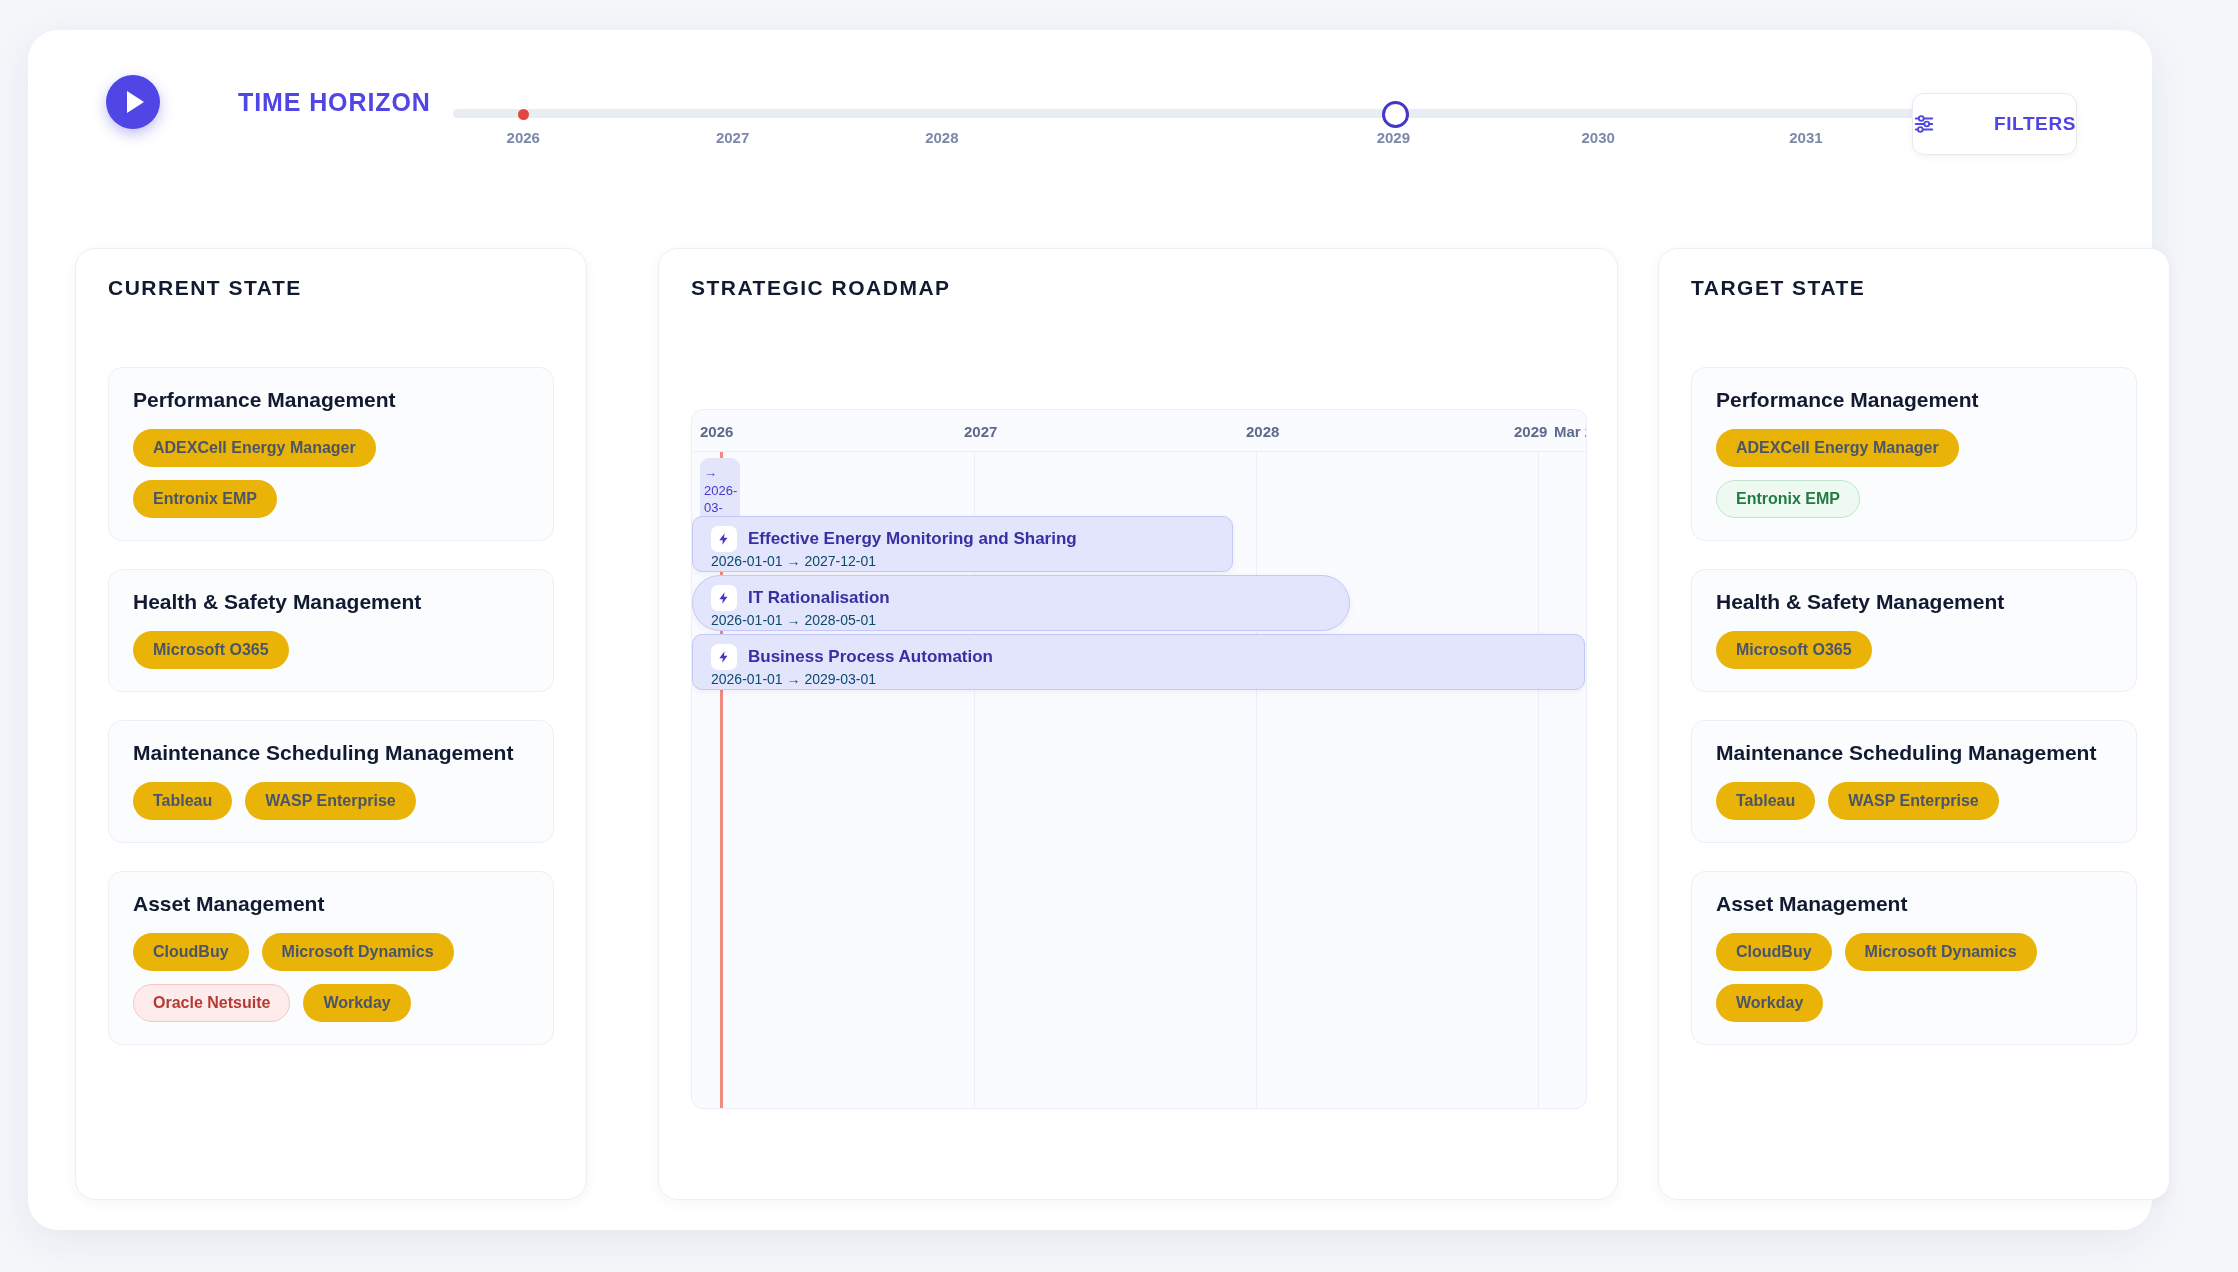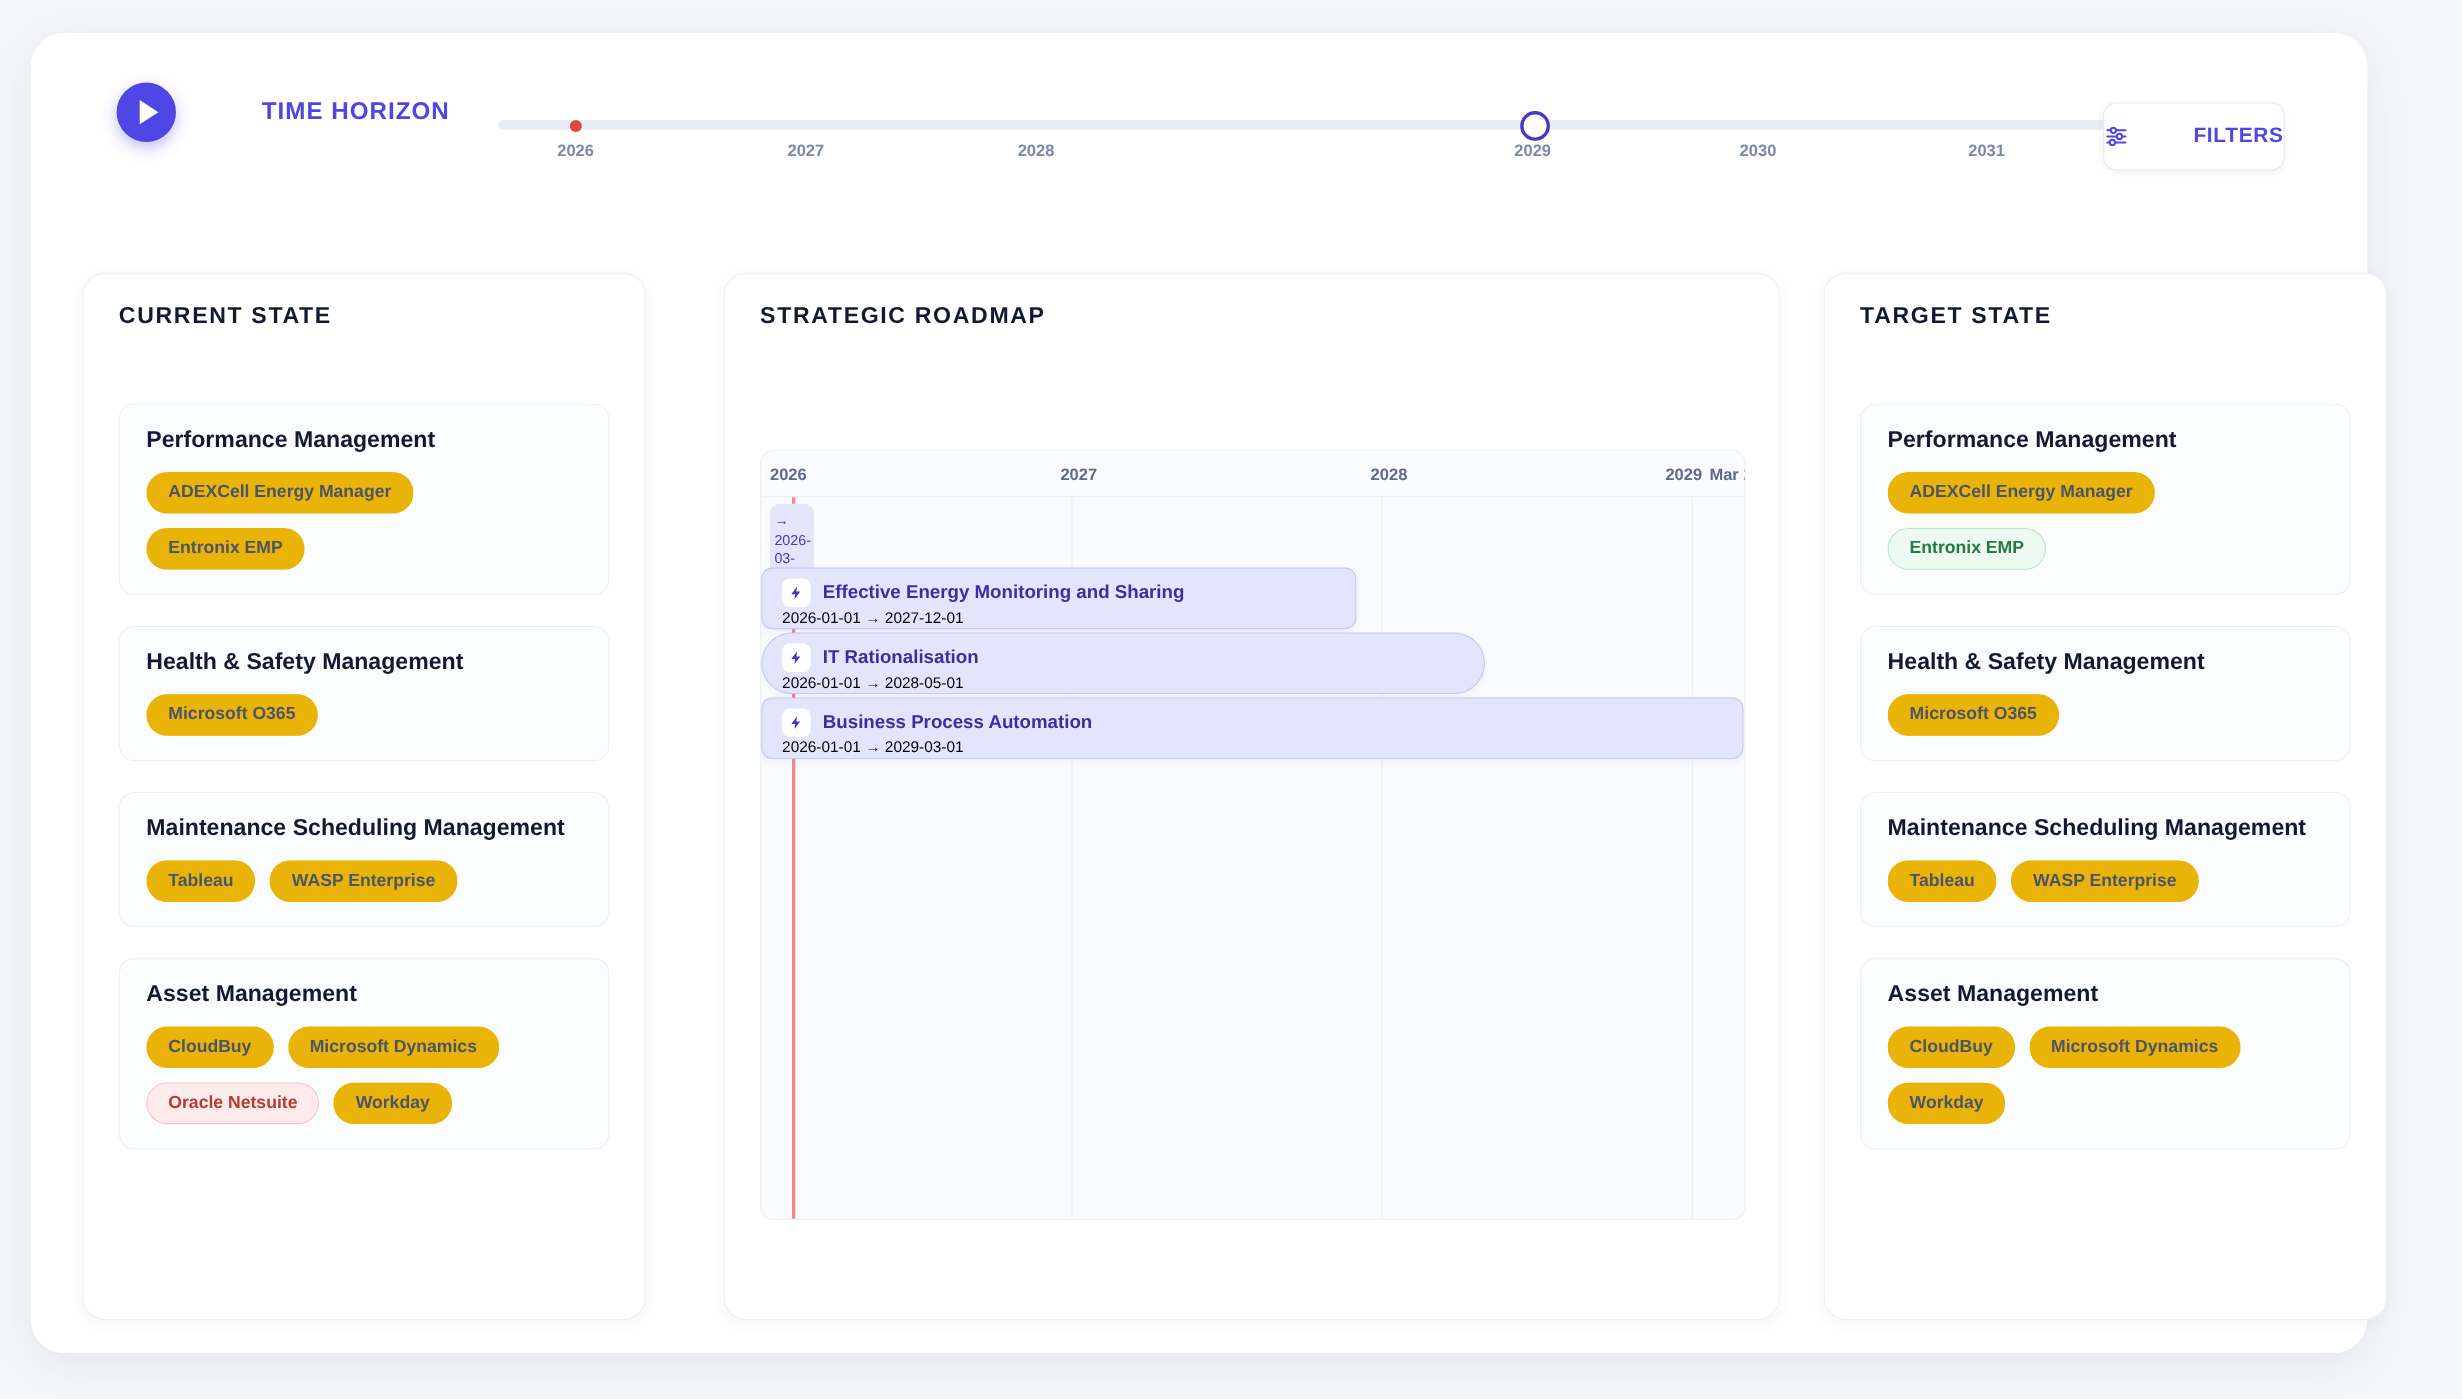--- a/index.html
+++ b/index.html
@@ -32,21 +32,21 @@
     cursor: pointer; border: none;
   }
   .play-tri {
     width: 0; height: 0; margin-left: 4px;
     border-left: 17px solid #ffffff;
     border-top: 11px solid transparent;
     border-bottom: 11px solid transparent;
   }
   .time-horizon-label {
     position: absolute; left: 210px; top: 58px;
-    font-size: 22px; font-weight: 700; letter-spacing: 0.9px;
+    font-size: 25px; font-weight: 700; letter-spacing: 0.9px;
     color: #4f46e5;
   }
   .slider-wrap {
     position: absolute; left: 425px; top: 55px;
     width: 1495px; height: 60px;
   }
   .slider-track {
     position: absolute; left: 0; top: 40%;
     width: 100%; height: 9px;
     background: #e8ecf3; border-radius: 5px;
@@ -195,21 +195,21 @@
   }
   .bolt-box {
     width: 26px; height: 26px; border-radius: 7px;
     background: #ffffff;
     display: flex; align-items: center; justify-content: center;
     flex: none;
   }
   .bar-title { font-size: 17px; font-weight: 700; color: #3730a3; }
   .bar-dates {
     position: absolute; left: 18px; top: 36px;
-    font-size: 14px; font-weight: 400; color: #000000;
+    font-size: 14px; font-weight: 400; color: #0c4a6e;
     white-space: nowrap;
   }
 </style>
 </head>
 <body>
 
 <div class="app-shell">
 
   <div class="header">
 

